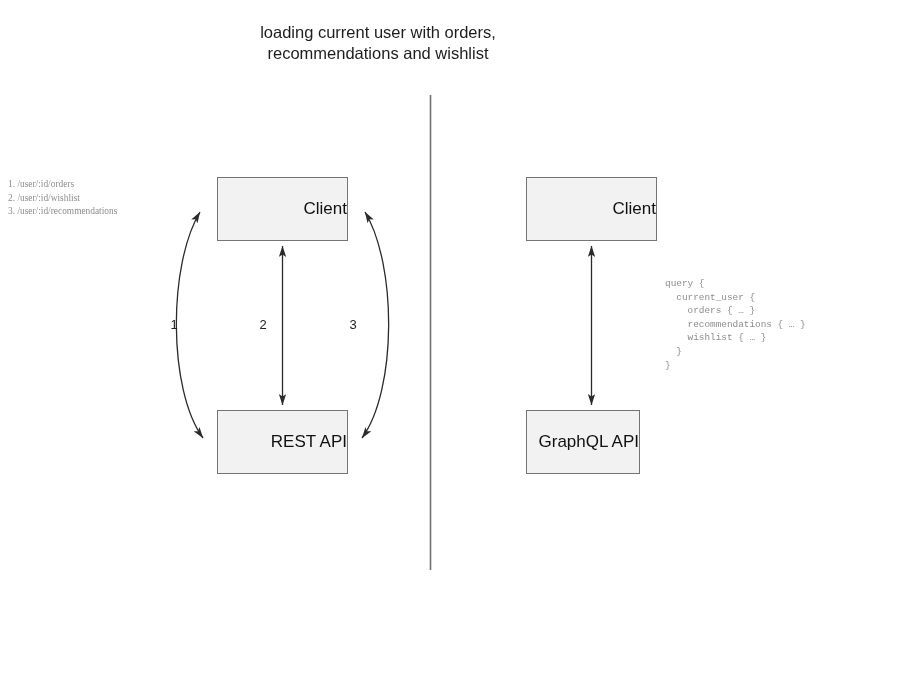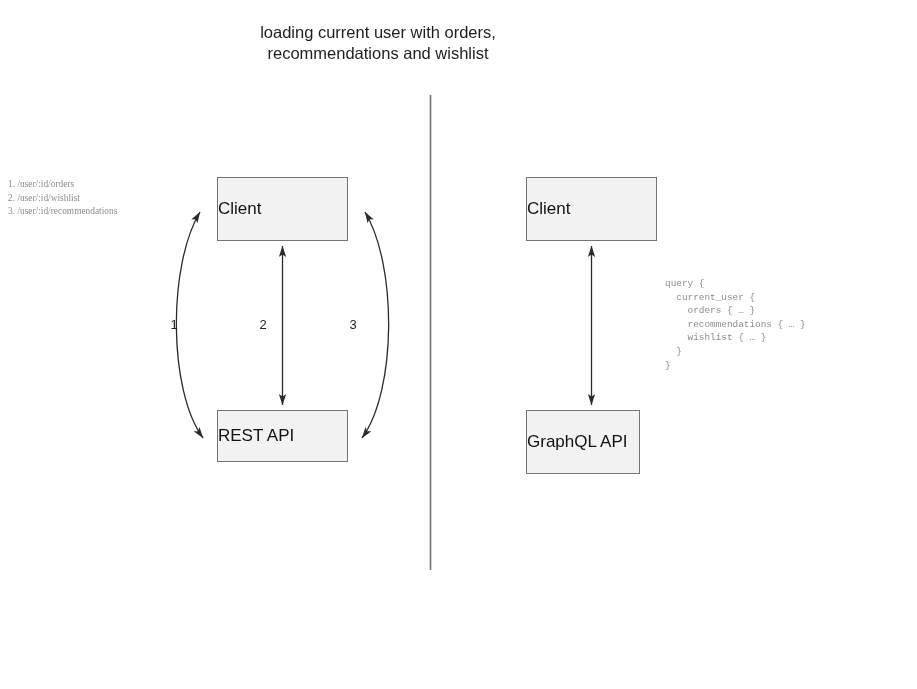--- a/index.html
+++ b/index.html
@@ -36,27 +36,27 @@
     white-space: pre-line;
   }
 
   .node {
     position: absolute;
     box-sizing: border-box;
     background: #f2f2f2;
     border: 1.4px solid #71757a;
     display: flex;
     align-items: center;
-    justify-content: flex-start;
+    justify-content: flex-end;
     font-size: 17px;
     color: #111111;
   }
 
   #node-client-rest   { left: 217px; top: 177px; width: 131px; height: 64px; }
-  #node-rest-api      { left: 217px; top: 410px; width: 131px; height: 52px; }
+  #node-rest-api      { left: 217px; top: 410px; width: 131px; height: 64px; }
   #node-client-gql    { left: 526px; top: 177px; width: 131px; height: 64px; }
   #node-graphql-api   { left: 526px; top: 410px; width: 114px; height: 64px; }
 
   .edge-label {
     position: absolute;
     font-size: 13px;
     color: #222222;
     text-align: center;
     width: 22px;
   }

